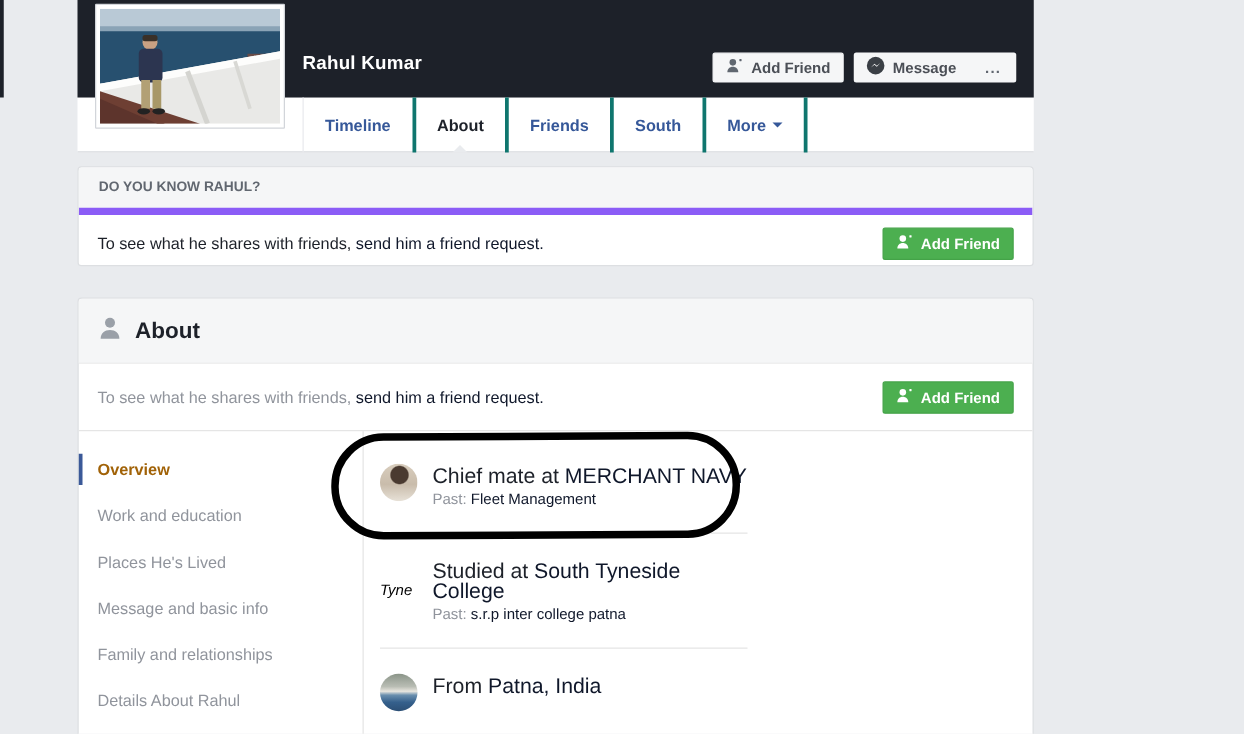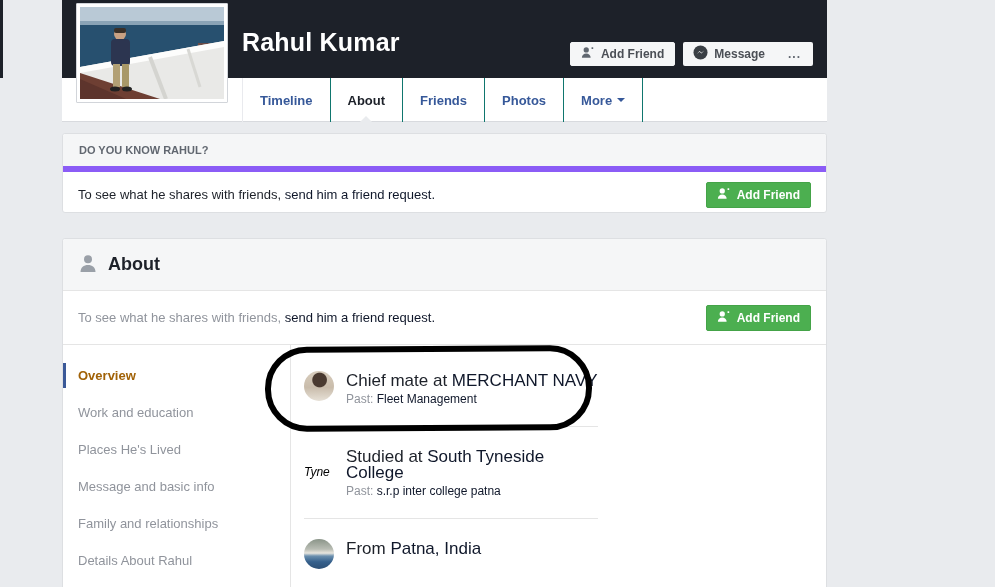--- a/index.html
+++ b/index.html
@@ -5,32 +5,32 @@
   * { margin:0; padding:0; box-sizing:border-box; }
   html,body { width:995px; height:587px; overflow:hidden; }
   body { background:#e9ebee; font-family:"Liberation Sans", sans-serif; position:relative; }
 
   .edge-sliver { position:absolute; left:0; top:0; width:3px; height:78px; background:#1d2129; }
 
   .main-col { position:absolute; left:62px; top:0; width:765px; }
 
   
   .cover { position:relative; height:78px; background:#1d2129; }
-  .profile-name { position:absolute; left:180px; top:28px; color:#fff; font-size:25px; font-weight:bold; letter-spacing:.2px; }
+  .profile-name { position:absolute; left:180px; top:42px; color:#fff; font-size:15px; font-weight:bold; letter-spacing:.2px; }
   .cover-actions { position:absolute; right:14px; top:42px; display:flex; gap:8px; align-items:center; }
   .btn-light { display:flex; align-items:center; gap:6px; background:#f5f6f7; border:1px solid #f5f6f7; border-radius:2px; height:24px; padding:0 10px; font-size:12px; font-weight:bold; color:#4b4f56; cursor:pointer; font-family:inherit; }
   .btn-group { display:flex; align-items:flex-start; background:#f5f6f7; border-radius:2px; height:24px; }
   .btn-group .btn-light { border:none; background:transparent; height:24px; }
   .btn-group .vdiv { width:1px; background:#ccd0d5; margin:4px 0; }
   .btn-more { padding:0 12px; letter-spacing:1px; color:#616770; }
 
   
   .navbar { height:44px; background:#fff; border-bottom:1px solid #d8dade; }
   .tabs { display:flex; margin-left:180px; height:44px; }
-  .tab { position:relative; display:flex; align-items:center; padding:0 17px; font-size:13px; font-weight:bold; color:#365899; border-right:1px solid #0f766e; cursor:pointer; }
+  .tab { position:relative; display:flex; align-items:center; padding:0 17px; font-size:13px; font-weight:bold; color:#365899; border-right:3px solid #0f766e; cursor:pointer; }
   .tab:first-child { border-left:1px solid #e9eaee; }
   .tab.active { color:#1d2129; }
   .tab.active::after { content:""; position:absolute; bottom:0; left:50%; margin-left:-6px; border-left:6px solid transparent; border-right:6px solid transparent; border-bottom:6px solid #e9ebee; }
   .tab .caret-down { display:inline-block; margin-left:5px; border-left:4px solid transparent; border-right:4px solid transparent; border-top:4px solid #365899; }
 
   
   .profile-pic { position:absolute; left:14px; top:3px; width:152px; height:100px; background:#fff; border:1px solid #d2d5da; border-radius:1px; padding:3px; z-index:5; }
   .profile-pic svg { display:block; width:144px; height:92px; }
 
   
@@ -106,21 +106,21 @@
         <button class="btn-light btn-more">...</button>
       </div>
     </div>
   </div>
 
   <div class="navbar">
     <div class="tabs">
       <div class="tab">Timeline</div>
       <div class="tab active">About</div>
       <div class="tab">Friends</div>
-      <div class="tab">Photos</div>
+      <div class="tab">South</div>
       <div class="tab">
         <span>More</span>
         <span class="caret-down"></span>
       </div>
     </div>
   </div>
 
   <div class="profile-pic">
     <svg viewBox="0 0 144 92">
       <rect x="0" y="0" width="144" height="18" fill="#b9c9d6"></rect>

